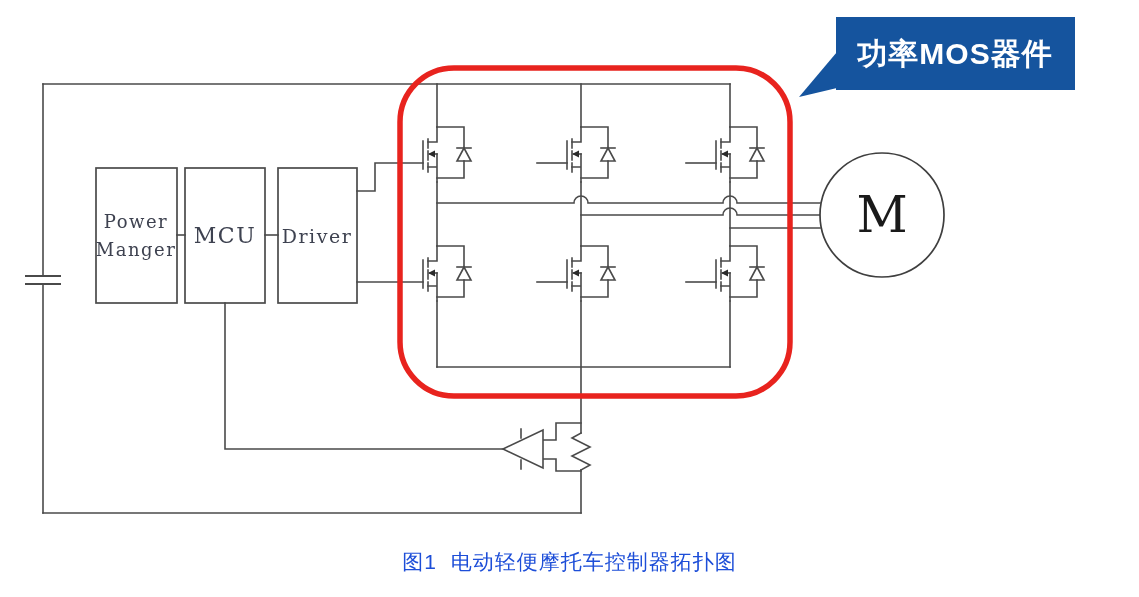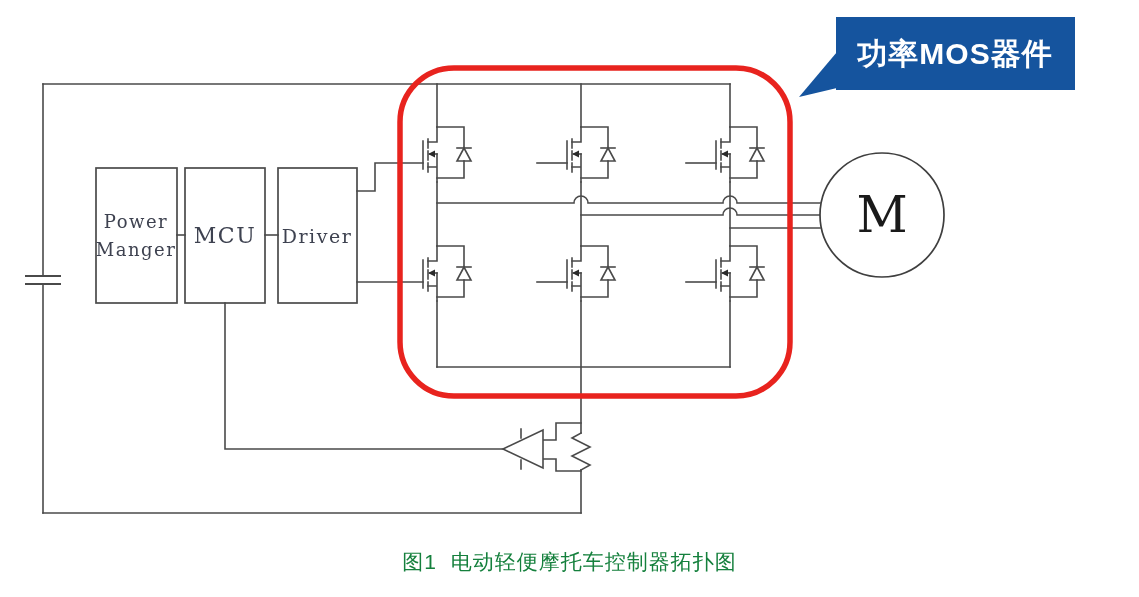--- a/index.html
+++ b/index.html
@@ -23,21 +23,21 @@
     fill:#1a1a1a;
   }
   .redframe{stroke:#e8231e;stroke-width:5.5;fill:none;}
   .callout-shape{fill:#15549e;}
   .callout-text{
     fill:#ffffff;font-weight:bold;font-size:30px;
     font-family:"Liberation Sans",sans-serif;letter-spacing:1px;
   }
   #caption{
     position:absolute;left:0;top:548px;width:1139px;
-    text-align:center;color:#15803d;font-size:21px;
+    text-align:center;color:#1d4ed8;font-size:21px;
     white-space:pre;letter-spacing:1px;
     font-family:"Liberation Sans",sans-serif;
   }
 </style>
 </head>
 <body>
 
 <div id="stage">
   <svg id="circuit" width="1139" height="597" viewBox="0 0 1139 597">
 

